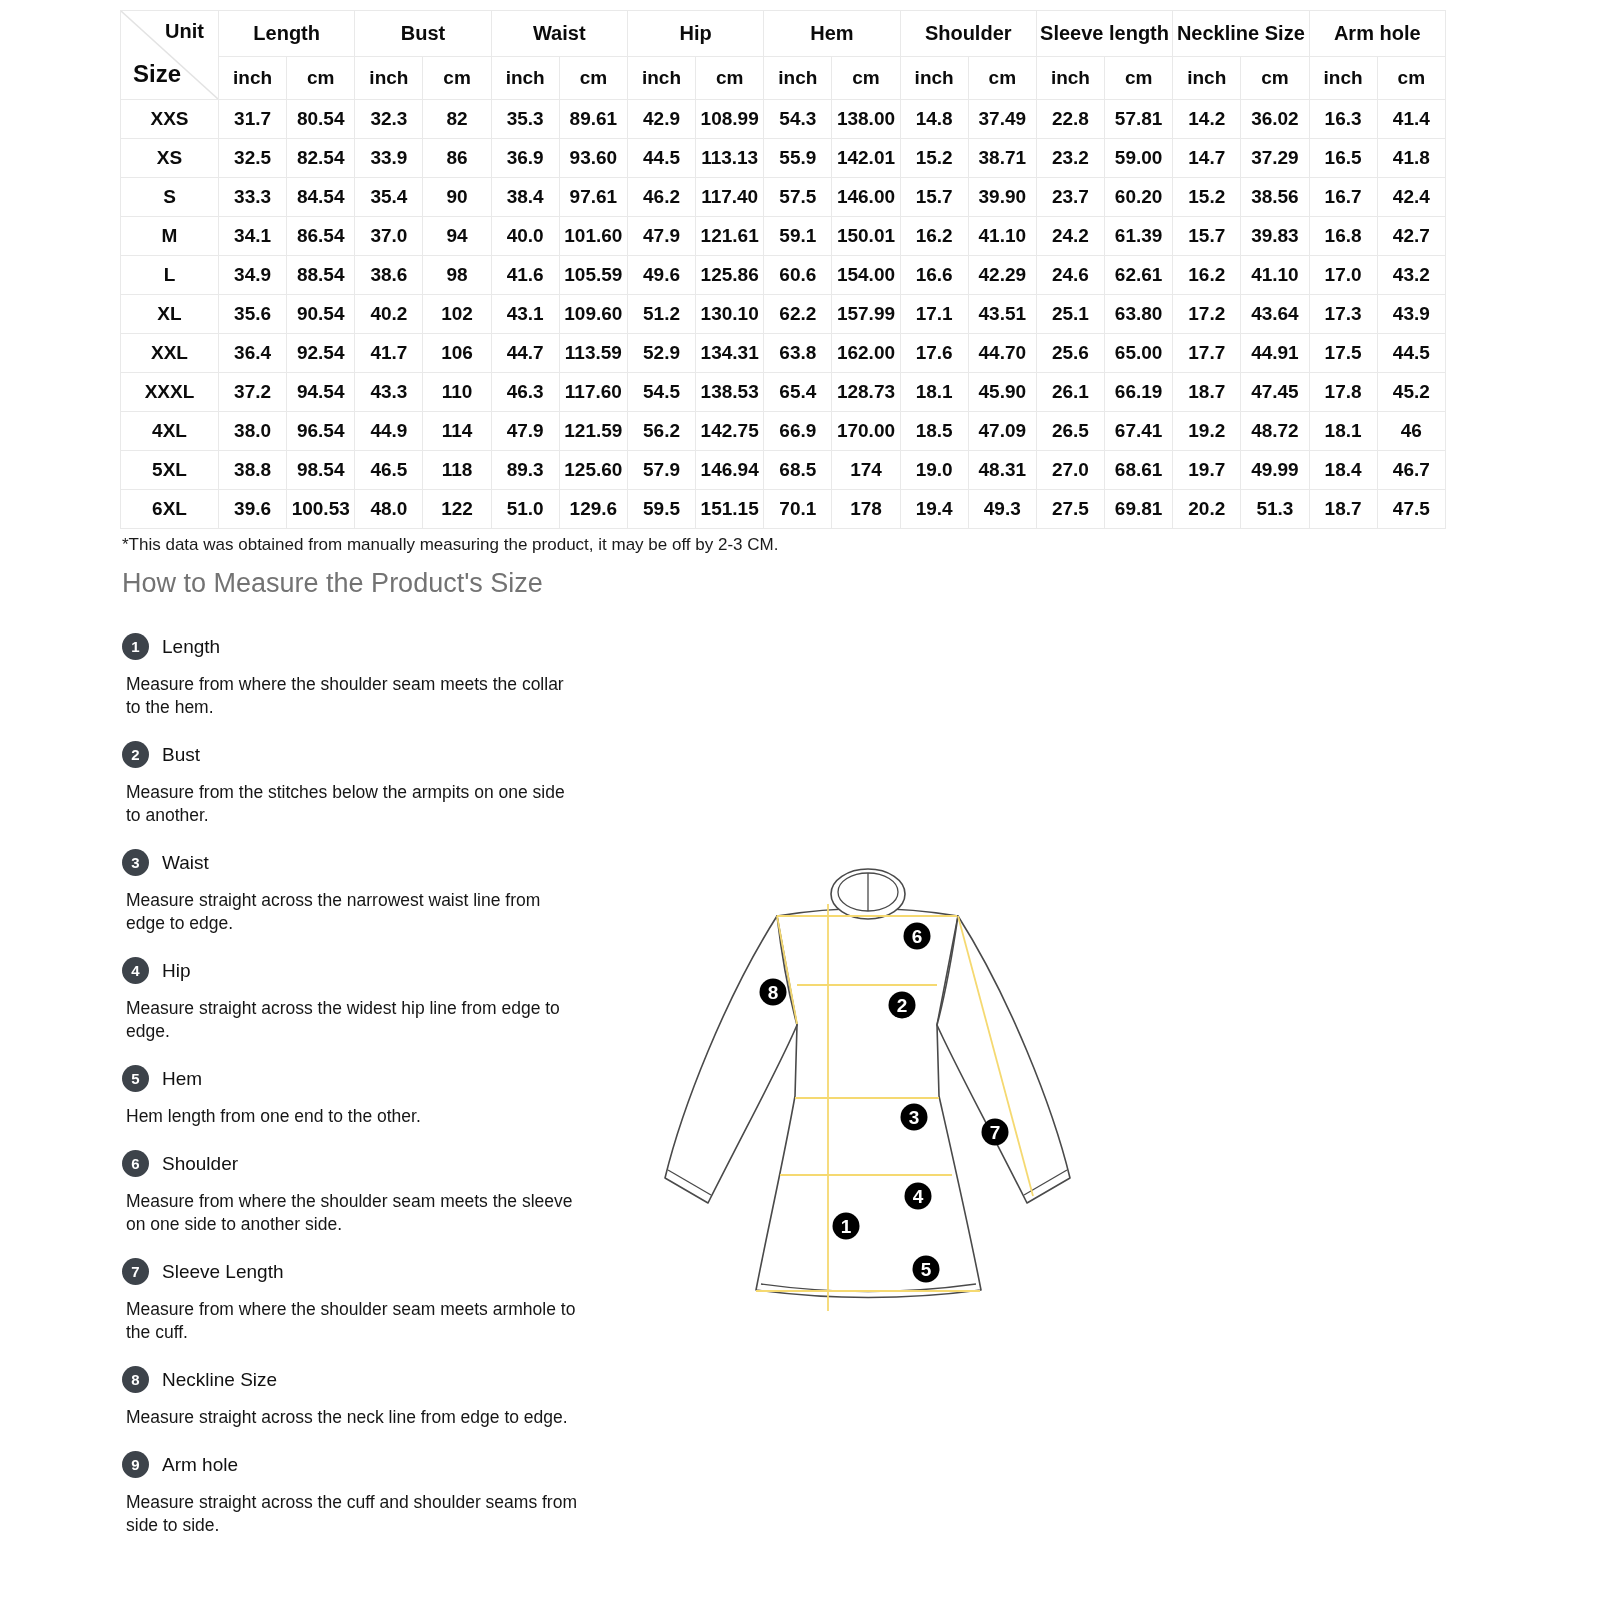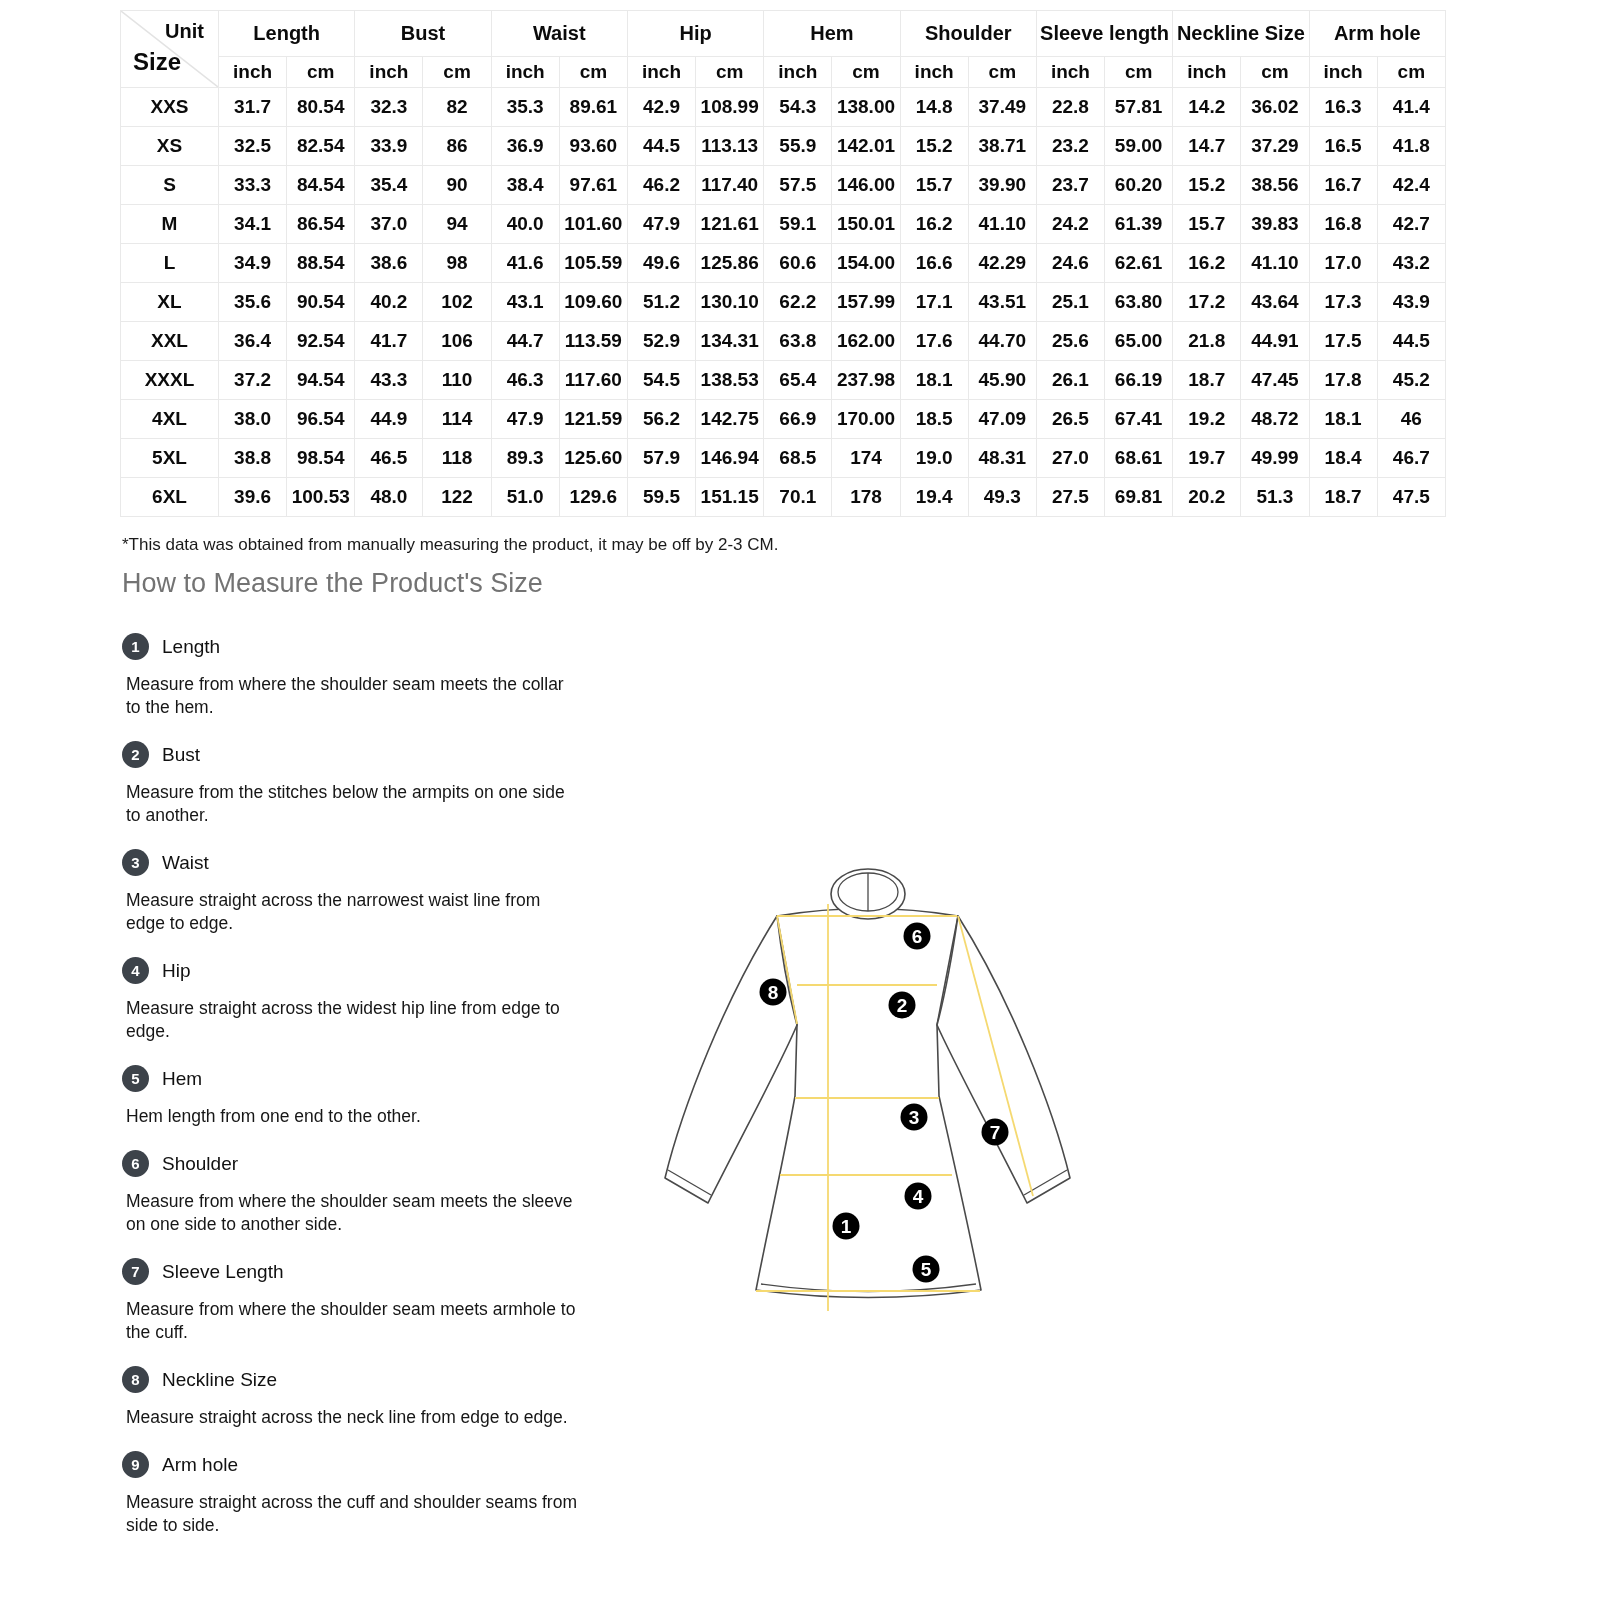--- a/index.html
+++ b/index.html
@@ -14,21 +14,21 @@
     position:absolute; left:120px; top:10px; width:1326px;
     border-collapse:collapse; table-layout:fixed;
   }
   .size-table th, .size-table td {
     border:1px solid #e9e9e9; text-align:center; vertical-align:middle;
     font-weight:700; font-size:19px; color:#0b0b0b; padding:0;
     white-space:nowrap; overflow:hidden;
   }
   .size-table td { font-weight:600; }
   .size-table thead tr.groups-row { height:46px; }
-  .size-table thead tr.units-row  { height:31px;border-radius:12px; }
+  .size-table thead tr.units-row  { height:43px;border-radius:12px; }
   .size-table tbody tr { height:39px; }
   .size-table .group-th { font-size:20px; }
   .size-table .unit-th  { font-size:19px; }
   .size-table .size-th  { font-size:19px; }
 
   th.corner { position:relative;padding-left:8px; }
   th.corner svg.diag { position:absolute; inset:0; width:100%; height:100%; }
   th.corner svg.diag line { stroke:#e3e3e3; stroke-width:1.5; vector-effect:non-scaling-stroke; }
   .corner-unit { position:absolute; top:9px;  right:14px; font-size:20px; font-weight:700; }
   .corner-size { position:absolute; bottom:11px; left:12px; font-size:24px; font-weight:700; }
@@ -242,37 +242,37 @@
         <td>44.7</td>
         <td>113.59</td>
         <td>52.9</td>
         <td>134.31</td>
         <td>63.8</td>
         <td>162.00</td>
         <td>17.6</td>
         <td>44.70</td>
         <td>25.6</td>
         <td>65.00</td>
-        <td>21.8</td>
+        <td>17.7</td>
         <td>44.91</td>
         <td>17.5</td>
         <td>44.5</td>
       </tr>
       <tr>
         <th class="size-th">XXXL</th>
         <td>37.2</td>
         <td>94.54</td>
         <td>43.3</td>
         <td>110</td>
         <td>46.3</td>
         <td>117.60</td>
         <td>54.5</td>
         <td>138.53</td>
         <td>65.4</td>
-        <td>237.98</td>
+        <td>128.73</td>
         <td>18.1</td>
         <td>45.90</td>
         <td>26.1</td>
         <td>66.19</td>
         <td>18.7</td>
         <td>47.45</td>
         <td>17.8</td>
         <td>45.2</td>
       </tr>
       <tr>

